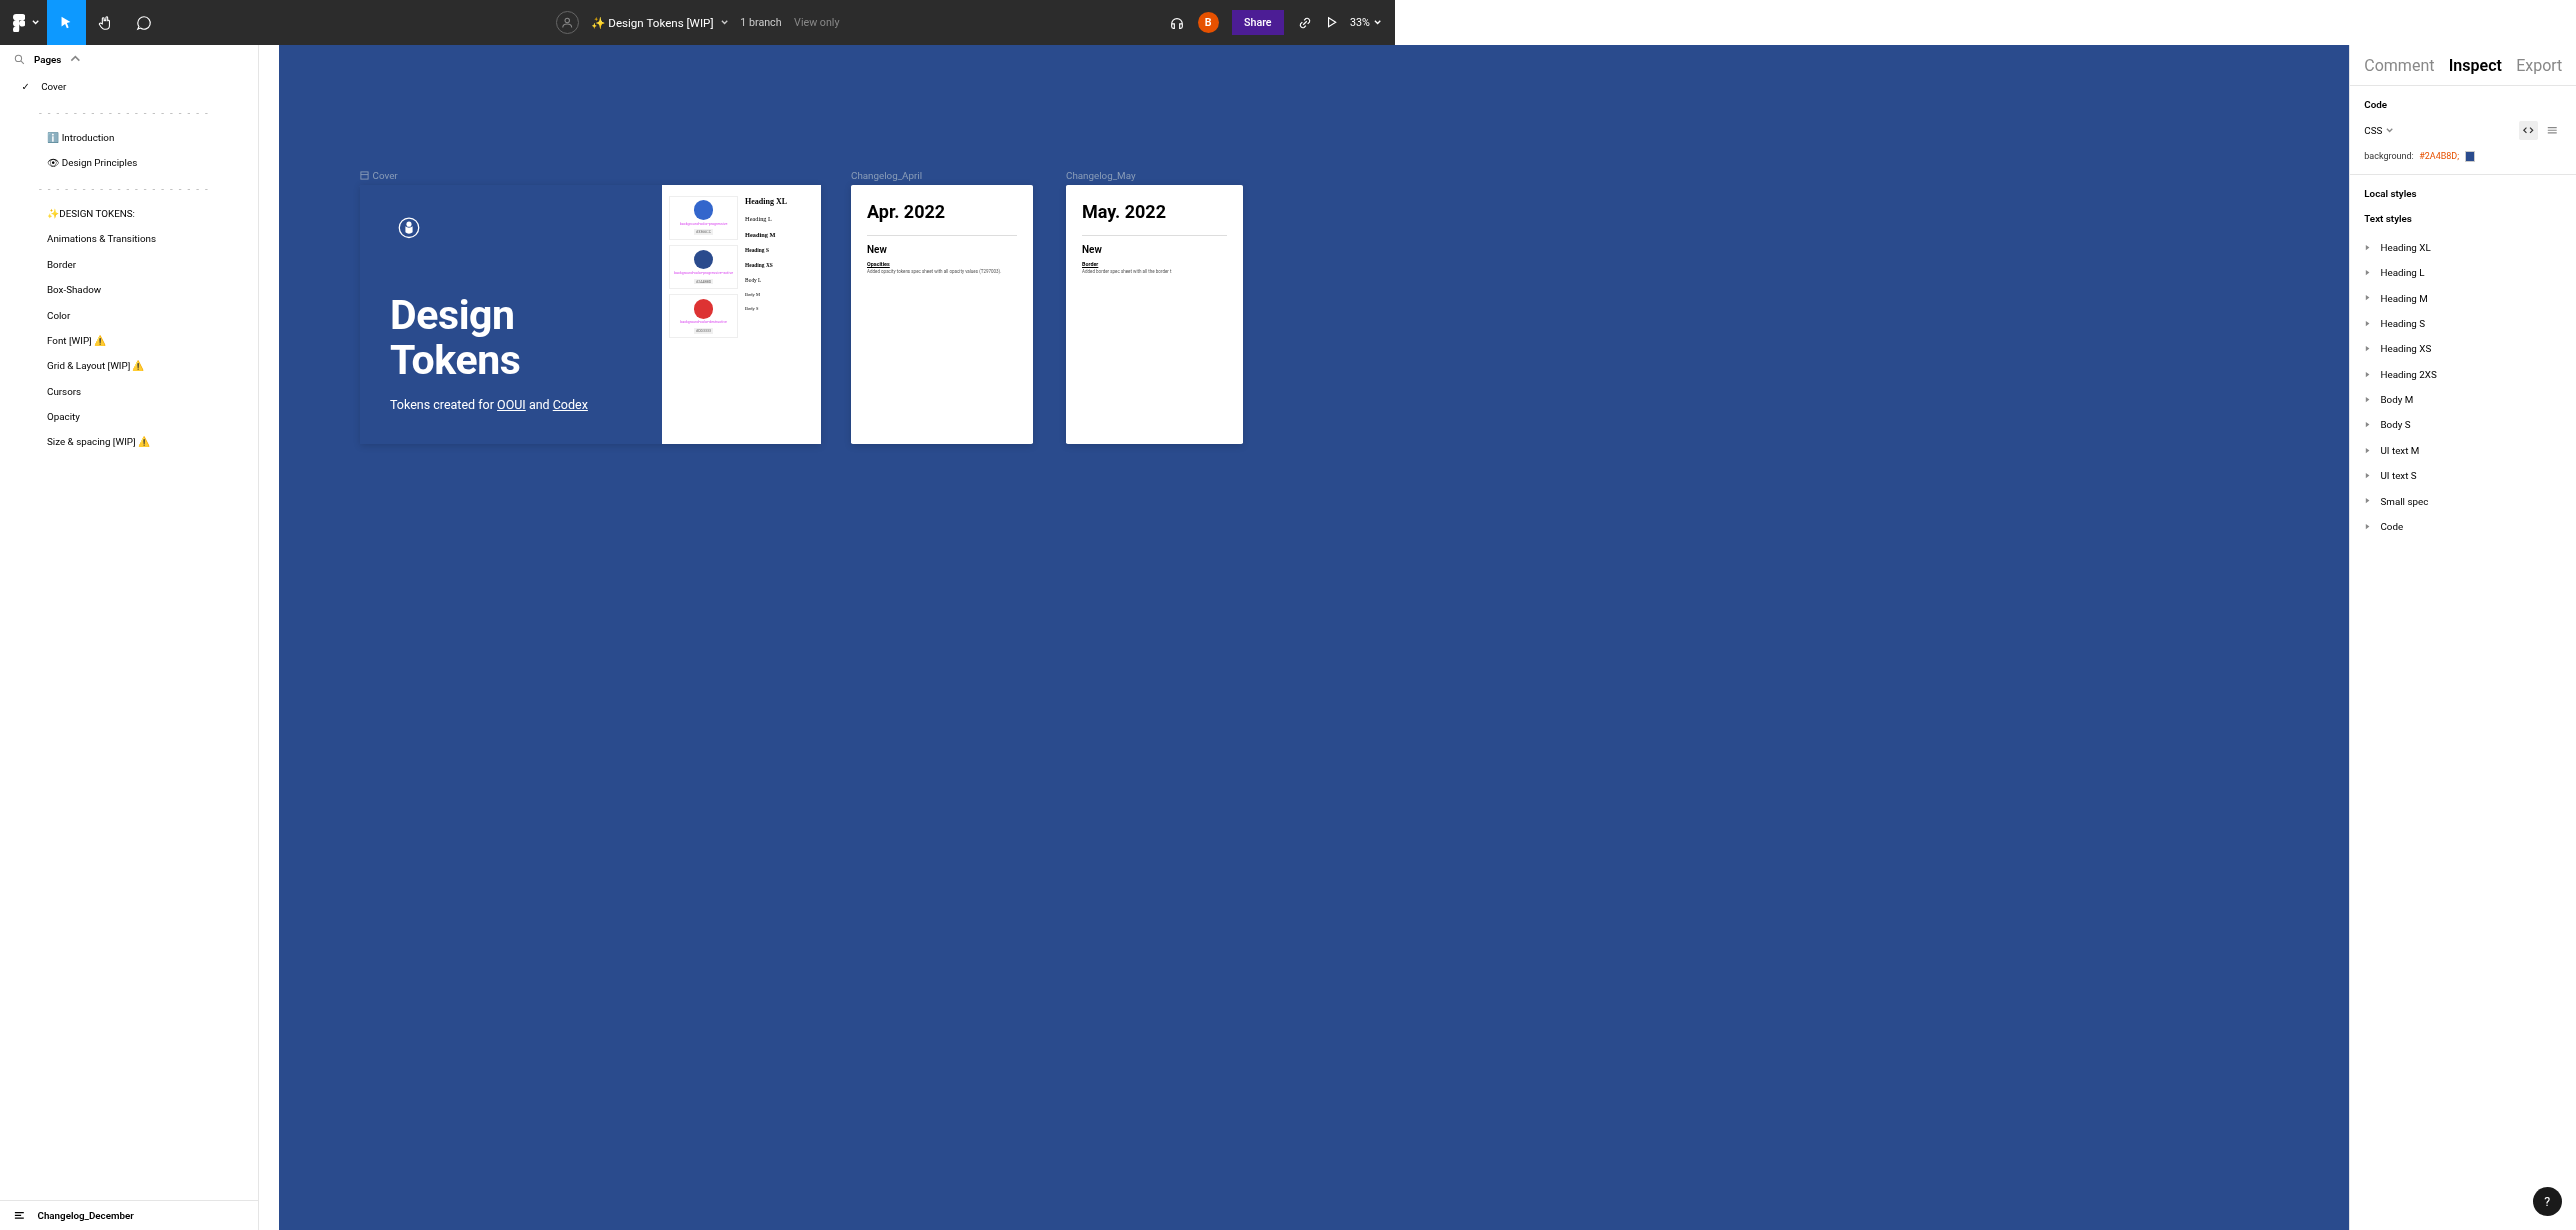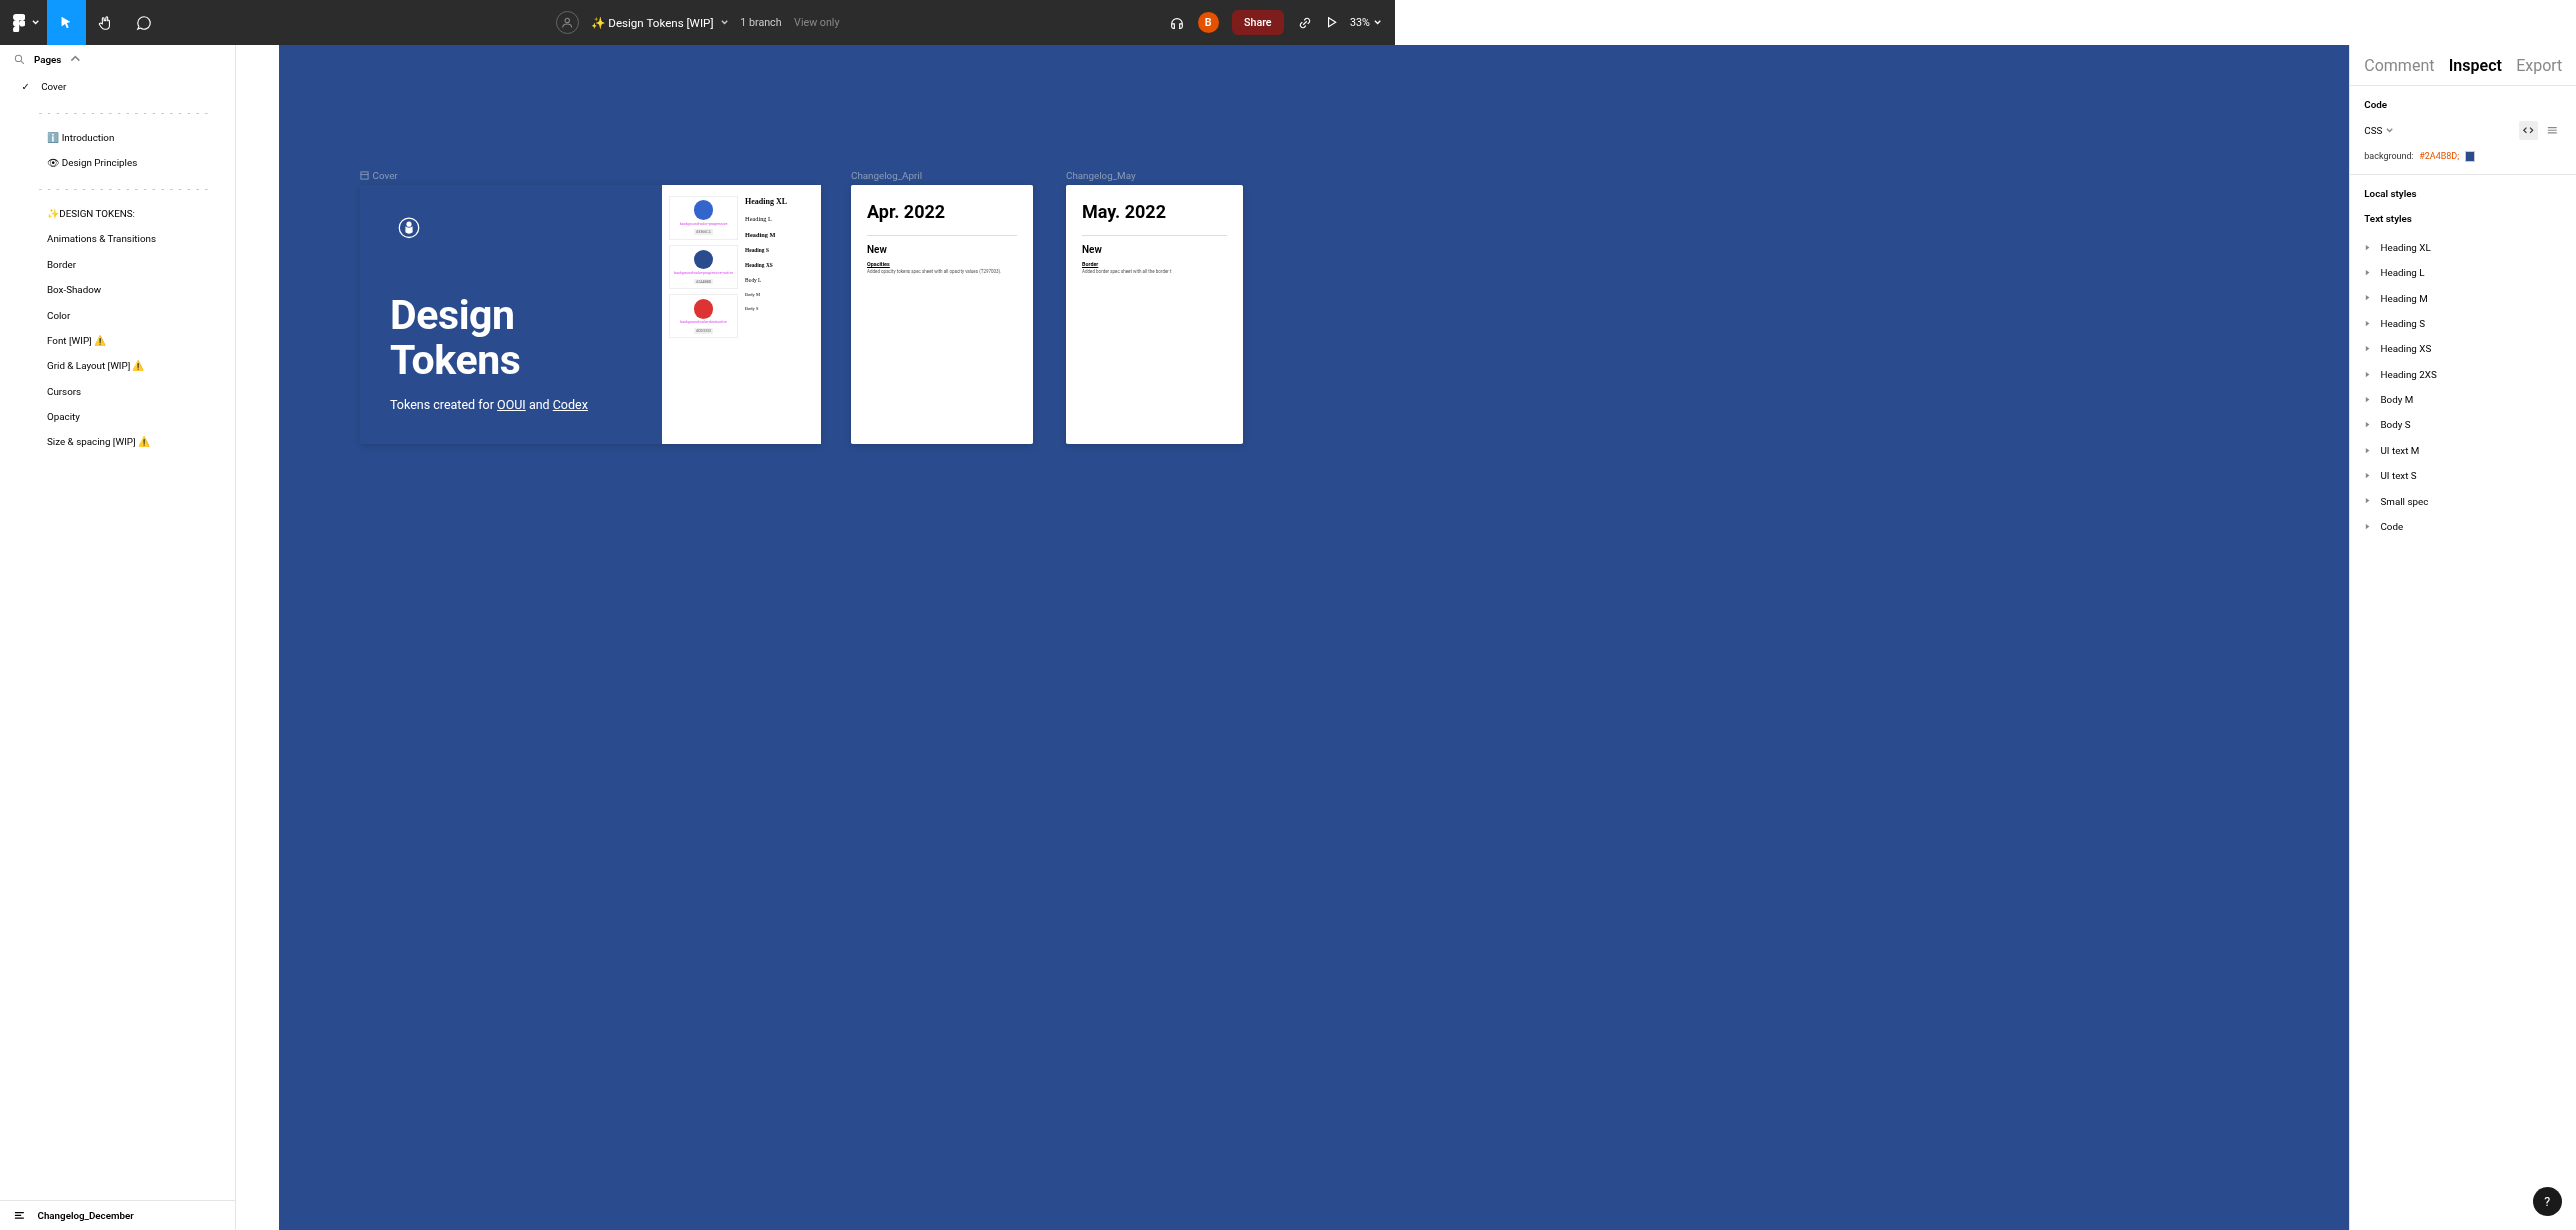--- a/index.html
+++ b/index.html
@@ -11,26 +11,26 @@
 .tool-btn { width: 39px; height: 45px; display: flex; align-items: center; justify-content: center; cursor: pointer; }
 .tool-btn.active { background: #0d99ff; }
 .tool-btn svg { width: 16px; height: 16px; }
 .figma-menu { display: flex; align-items: center; padding: 0 7.2px 0 12.5px; height: 45px; cursor: pointer; }
 .toolbar-center { position: absolute; left: 50%; transform: translateX(-50%); display: flex; align-items: center; gap: 12.5px; }
 .file-title { display: flex; align-items: center; gap: 7.2px; font-size: 11.6px; }
 .branch-info { font-size: 10.7px; color: #ccc; }
 .view-only { font-size: 10.7px; color: #888; }
 .toolbar-right { margin-left: auto; display: flex; align-items: center; gap: 12.5px; padding-right: 14.3px; }
 .avatar-circle { width: 21.5px; height: 21.5px; border-radius: 50%; background: #e65100; display: flex; align-items: center; justify-content: center; font-size: 10.7px; font-weight: 600; }
-.share-btn { background: #7f1d1d; color: #fff; padding: 6.3px 12.5px; border-radius: 6px; font-size: 10.7px; font-weight: 500; cursor: pointer; }
+.share-btn { background: #4c1d95; color: #fff; padding: 6.3px 12.5px; border-radius: 0; font-size: 10.7px; font-weight: 500; cursor: pointer; }
 .zoom { font-size: 10.7px; display: flex; align-items: center; gap: 3.6px; }
 .chevron-down { width: 7.2px; height: 7.2px; }
 
 
-.left-panel { position: absolute; top: 45px; left: 0; width: 236px; bottom: 0; background: #fff; border-right: 0.9px solid #e5e5e5; display: flex; flex-direction: column; }
+.left-panel { position: absolute; top: 45px; left: 0; width: 259px; bottom: 0; background: #fff; border-right: 0.9px solid #e5e5e5; display: flex; flex-direction: column; }
 .pages-header { display: flex; align-items: center; padding: 9px 14.3px; gap: 9px; font-size: 9.8px; font-weight: 600; }
 .pages-header svg { width: 10.7px; height: 10.7px; color: #888; }
 .page-list { flex: 1; overflow-y: auto; }
 .page-item { display: flex; align-items: center; padding: 7.2px 14.3px 7.2px 21.5px; font-size: 9.8px; gap: 9px; cursor: pointer; }
 .page-item .check { width: 10.7px; color: #000; }
 .page-item.divider { color: #aaa; letter-spacing: 1.8px; padding-left: 39px; }
 .page-item.indent { padding-left: 47px; }
 .layer-footer { border-top: 0.9px solid #e5e5e5; padding: 9px 14.3px; display: flex; align-items: center; gap: 12.5px; font-size: 9.8px; font-weight: 600; }
 
 

